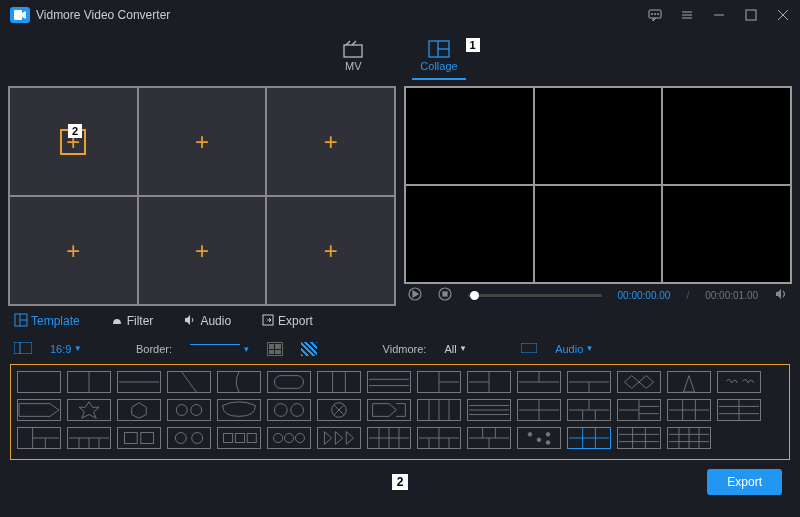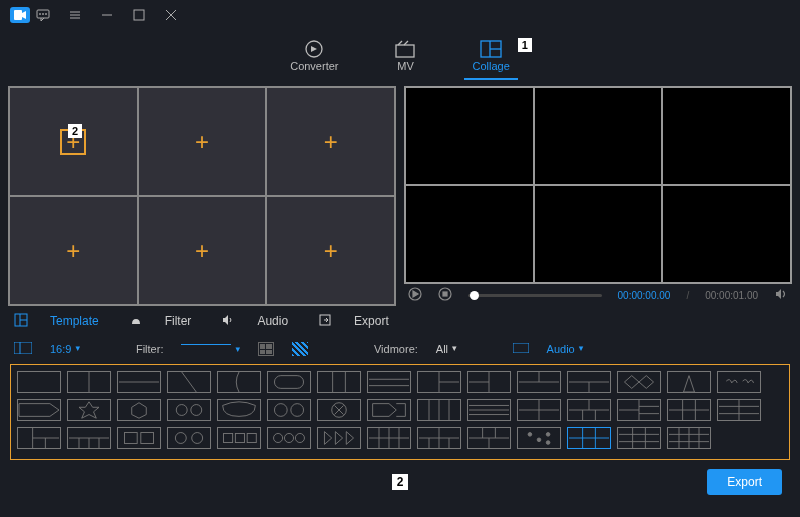--- a/index.html
+++ b/index.html
@@ -27,21 +27,21 @@
 .right-area{flex:1;margin:0 8px;display:flex;flex-direction:column;}
 .right-grid{flex:1;border:1px solid #999;display:grid;grid-template-columns:repeat(3,1fr);grid-template-rows:repeat(2,1fr);background:#000;}
 .right-cell{border:1px solid #999;}
 .playbar{height:22px;display:flex;align-items:center;gap:16px;padding:0 4px;font-size:10px;}
 .pb-btn svg{width:14px;height:14px;stroke:#888;fill:none;stroke-width:1.2;}
 .track{flex:1;height:3px;background:#444;border-radius:2px;position:relative;}
 .thumb{position:absolute;left:2px;top:-3px;width:9px;height:9px;background:#fff;border-radius:50%;}
 .time-cur{color:#2196f3;}
 .time-tot{color:#777;}
 .tabbar{height:26px;display:flex;align-items:center;gap:30px;padding-left:14px;font-size:12px;margin-top:2px;}
-.tab-item{display:flex;align-items:center;gap:22px;color:#ccc;cursor:pointer;}
+.tab-item{display:flex;align-items:center;gap:3px;color:#ccc;cursor:pointer;}
 .tab-item.active{color:#2196f3;}
 .tab-icon svg{width:14px;height:14px;fill:currentColor;}
 .opt-row{height:30px;display:flex;align-items:center;gap:18px;padding-left:14px;font-size:11px;color:#bbb;}
 .dropdown{color:#2196f3;display:flex;align-items:flex-start;gap:4px;cursor:pointer;}
 .dropdown::after{content:"▾";font-size:9px;}
 .border-line{width:50px;height:1px;background:#2196f3;}
 .sq-btn{width:16px;height:14px;border:1px solid #666;display:grid;grid-template-columns:1fr 1fr;grid-template-rows:1fr 1fr;gap:1px;padding:1px;}
 .sq-btn div{background:#666;}
 .hatch{width:16px;height:14px;background:repeating-linear-gradient(45deg,#2196f3 0 2px,transparent 2px 4px);}
 .template-gallery{margin:0 10px;border:1px solid #e8a030;padding:6px;height:96px;}
@@ -59,20 +59,21 @@
 </head>
 <body>
 
 <div class="titlebar">
   <div class="logo">
     <svg viewBox="0 0 12 10">
         <rect x="0" y="0" width="8" height="10" rx="1" fill="#fff"></rect>
         <path d="M8 3 L12 1 L12 9 L8 7 Z" fill="#fff"></path>
       </svg>
   </div>
+  <div class="app-title">Vidmore Video Converter</div>
   <div class="win-controls">
     <span class="win-btn">
         <svg viewBox="0 0 14 14">
           <rect x="1" y="2" width="12" height="8" rx="1"></rect>
           <path d="M5 10 L5 13 L8 10"></path>
           <circle cx="4" cy="6" r="0.5" fill="#aaa"></circle>
           <circle cx="7" cy="6" r="0.5" fill="#aaa"></circle>
           <circle cx="10" cy="6" r="0.5" fill="#aaa"></circle>
         </svg>
       </span>
@@ -96,29 +97,20 @@
     <span class="win-btn">
         <svg viewBox="0 0 14 14">
           <line x1="2" y1="2" x2="12" y2="12"></line>
           <line x1="12" y1="2" x2="2" y2="12"></line>
         </svg>
       </span>
   </div>
 </div>
 
 <div class="topnav">
-  <div class="nav-item">
-    <div class="nav-icon">
-        <svg viewBox="0 0 22 18">
-          <circle cx="11" cy="9" r="8"></circle>
-          <path d="M8 6 L14 9 L8 12 Z" fill="#bbb" stroke="none"></path>
-        </svg>
-      </div>
-    <span>Converter</span>
-  </div>
   <div class="nav-item">
     <div class="nav-icon">
         <svg viewBox="0 0 22 18">
           <rect x="2" y="5" width="18" height="12"></rect>
           <path d="M4 5 L8 1 M10 5 L14 1"></path>
         </svg>
       </div>
     <span>MV</span>
   </div>
   <div class="nav-item active">
@@ -223,21 +215,21 @@
 
 <div class="opt-row">
   <span><svg width="18" height="12" viewBox="0 0 18 12" style="stroke:#2196f3;fill:none;">
         <rect x="0" y="0" width="18" height="12"></rect>
         <line x1="6" y1="0" x2="6" y2="12"></line>
       </svg></span>
   <span class="dropdown">
       <span>16:9</span>
     </span>
   <span style="width:20px;"></span>
-  <span class="lbl">Filter:</span>
+  <span class="lbl">Border:</span>
   <span class="dropdown">
       <div class="border-line"></div>
     </span>
   <div class="sq-btn">
       <div></div>
       <div></div>
       <div></div>
       <div></div>
     </div>
   <div class="hatch"></div>

